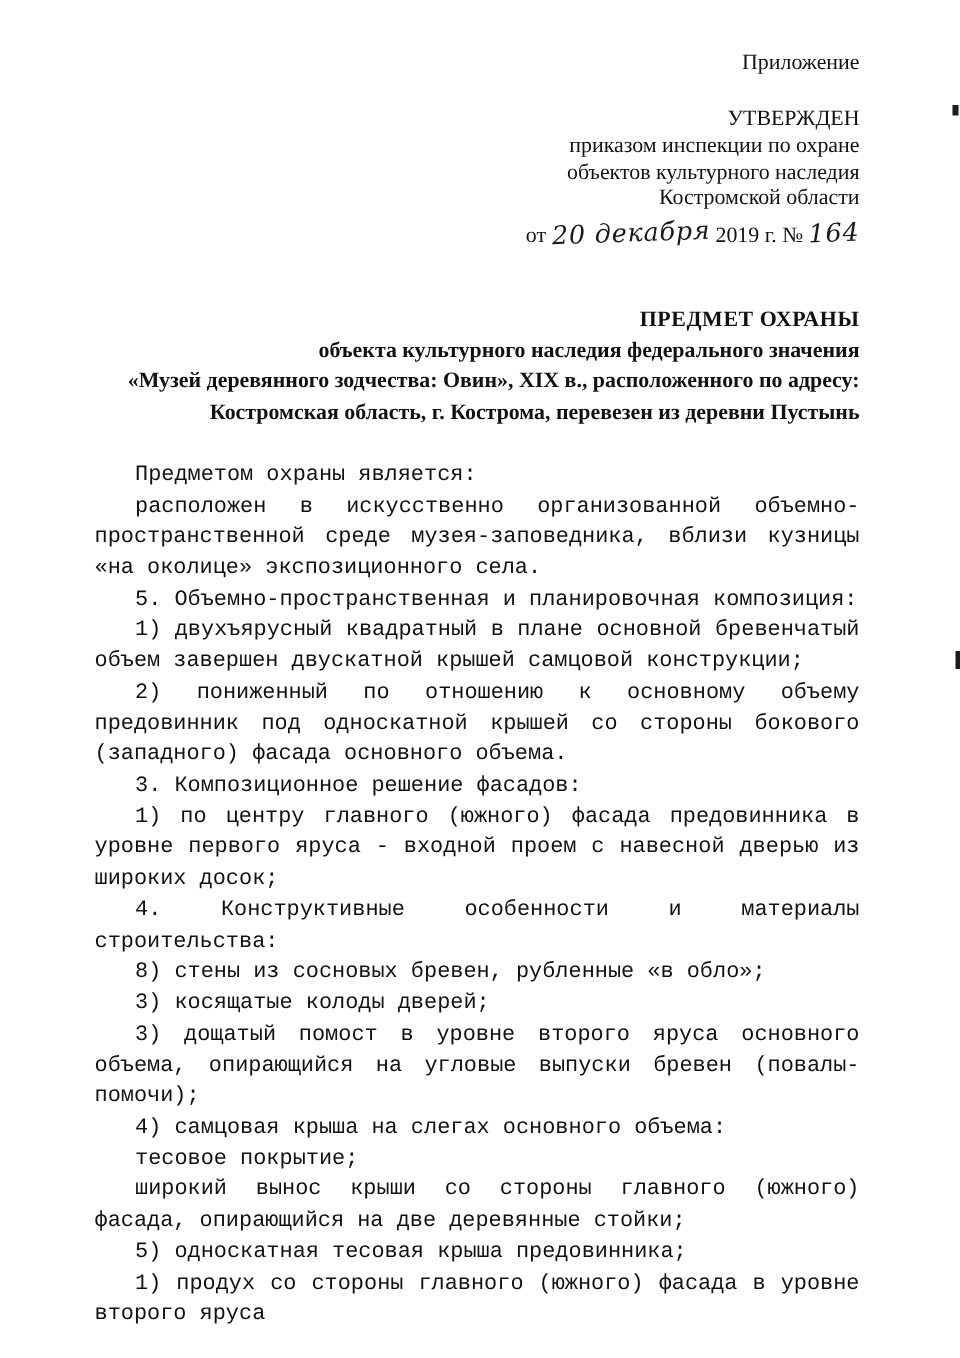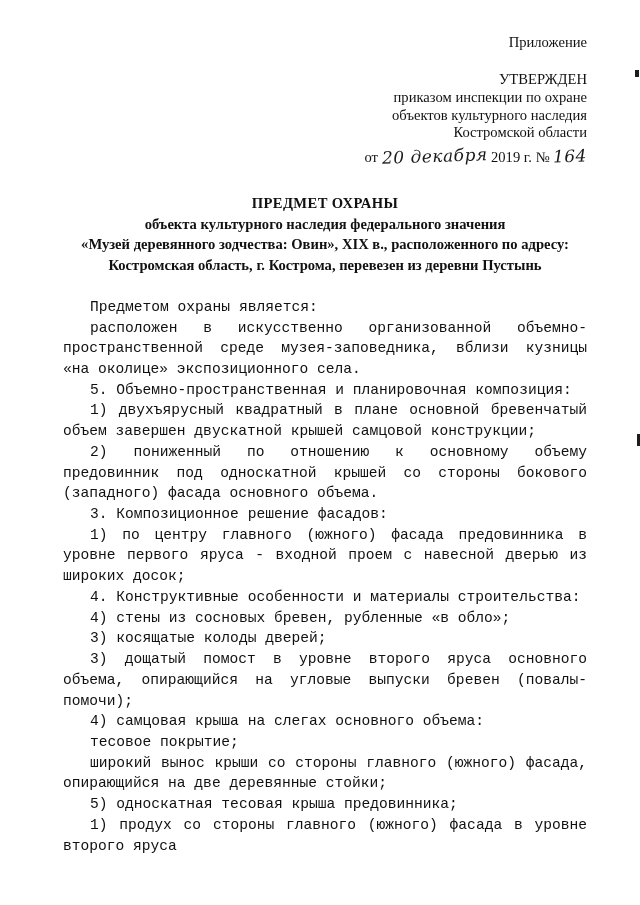--- a/index.html
+++ b/index.html
@@ -10,21 +10,21 @@
   .page {
     position: relative;
     width: 640px;
     height: 905px;
     background: #ffffff;
     overflow: hidden;
     font-family: "Liberation Serif", "DejaVu Serif", serif;
     font-size: 14.6px;
     color: #111111;
     box-sizing: border-box;
-    padding: 34px 53px 0 63px;
+    padding: 34px 67px 0 63px;
   }
   .annex {
     text-align: right;
     margin-bottom: 20px;
   }
   .approval {
     text-align: right;
     line-height: 1.22;
   }
   .approval-line { white-space: nowrap; text-align: right; }
@@ -35,23 +35,23 @@
   .handwritten {
     display: inline-block;
     font-family: "DejaVu Serif", serif;
     font-style: italic;
     font-size: 17px;
     transform: rotate(-2deg);
     color: #1a1a1a;
     letter-spacing: 0.5px;
   }
   .title-block {
-    text-align: center;
+    text-align: right;
     font-weight: bold;
-    margin-top: 26px;
+    margin-top: 36px;
     line-height: 1.42;
   }
   .title-heading {
     letter-spacing: 0.4px;
   }
   .body-block {
     margin-top: 21px;
     line-height: 1.42;
   }
   .body-block p {
@@ -96,21 +96,21 @@
 
   <div class="body-block">
     <p>Предметом охраны является:</p>
     <p>расположен в искусственно организованной объемно-пространственной среде музея-заповедника, вблизи кузницы «на околице» экспозиционного села.</p>
     <p>5. Объемно-пространственная и планировочная композиция:</p>
     <p>1) двухъярусный квадратный в плане основной бревенчатый объем завершен двускатной крышей самцовой конструкции;</p>
     <p>2) пониженный по отношению к основному объему предовинник под односкатной крышей со стороны бокового (западного) фасада основного объема.</p>
     <p>3. Композиционное решение фасадов:</p>
     <p>1) по центру главного (южного) фасада предовинника в уровне первого яруса - входной проем с навесной дверью из широких досок;</p>
     <p>4. Конструктивные особенности и материалы строительства:</p>
-    <p>4) стены из сосновых бревен, рубленные «в обло»;</p>
+    <p>8) стены из сосновых бревен, рубленные «в обло»;</p>
     <p>3) косящатые колоды дверей;</p>
     <p>3) дощатый помост в уровне второго яруса основного объема, опирающийся на угловые выпуски бревен (повалы-помочи);</p>
     <p>4) самцовая крыша на слегах основного объема:</p>
     <p>тесовое покрытие;</p>
     <p>широкий вынос крыши со стороны главного (южного) фасада, опирающийся на две деревянные стойки;</p>
     <p>5) односкатная тесовая крыша предовинника;</p>
     <p>1) продух со стороны главного (южного) фасада в уровне второго яруса</p>
   </div>
 
   <div class="scan-artifact artifact-1"></div>

